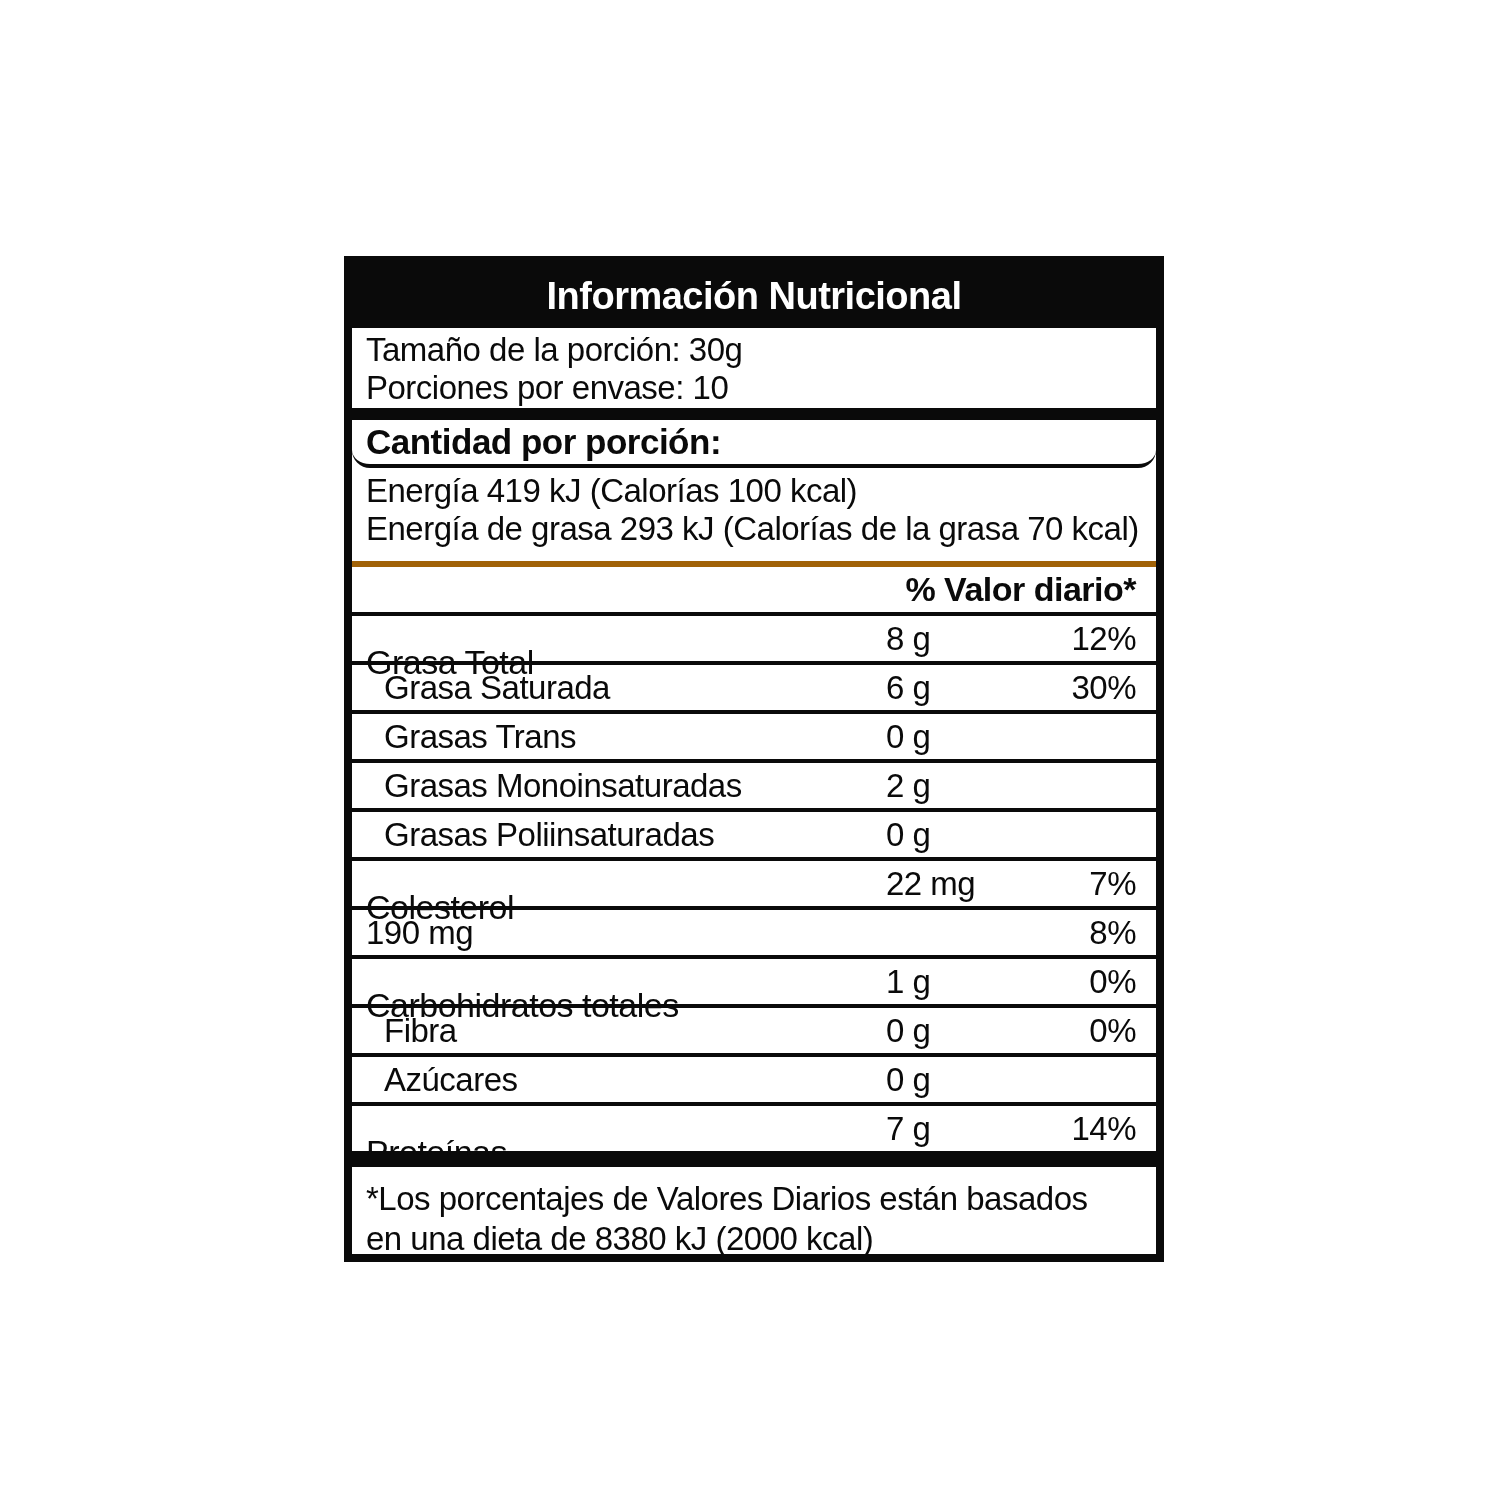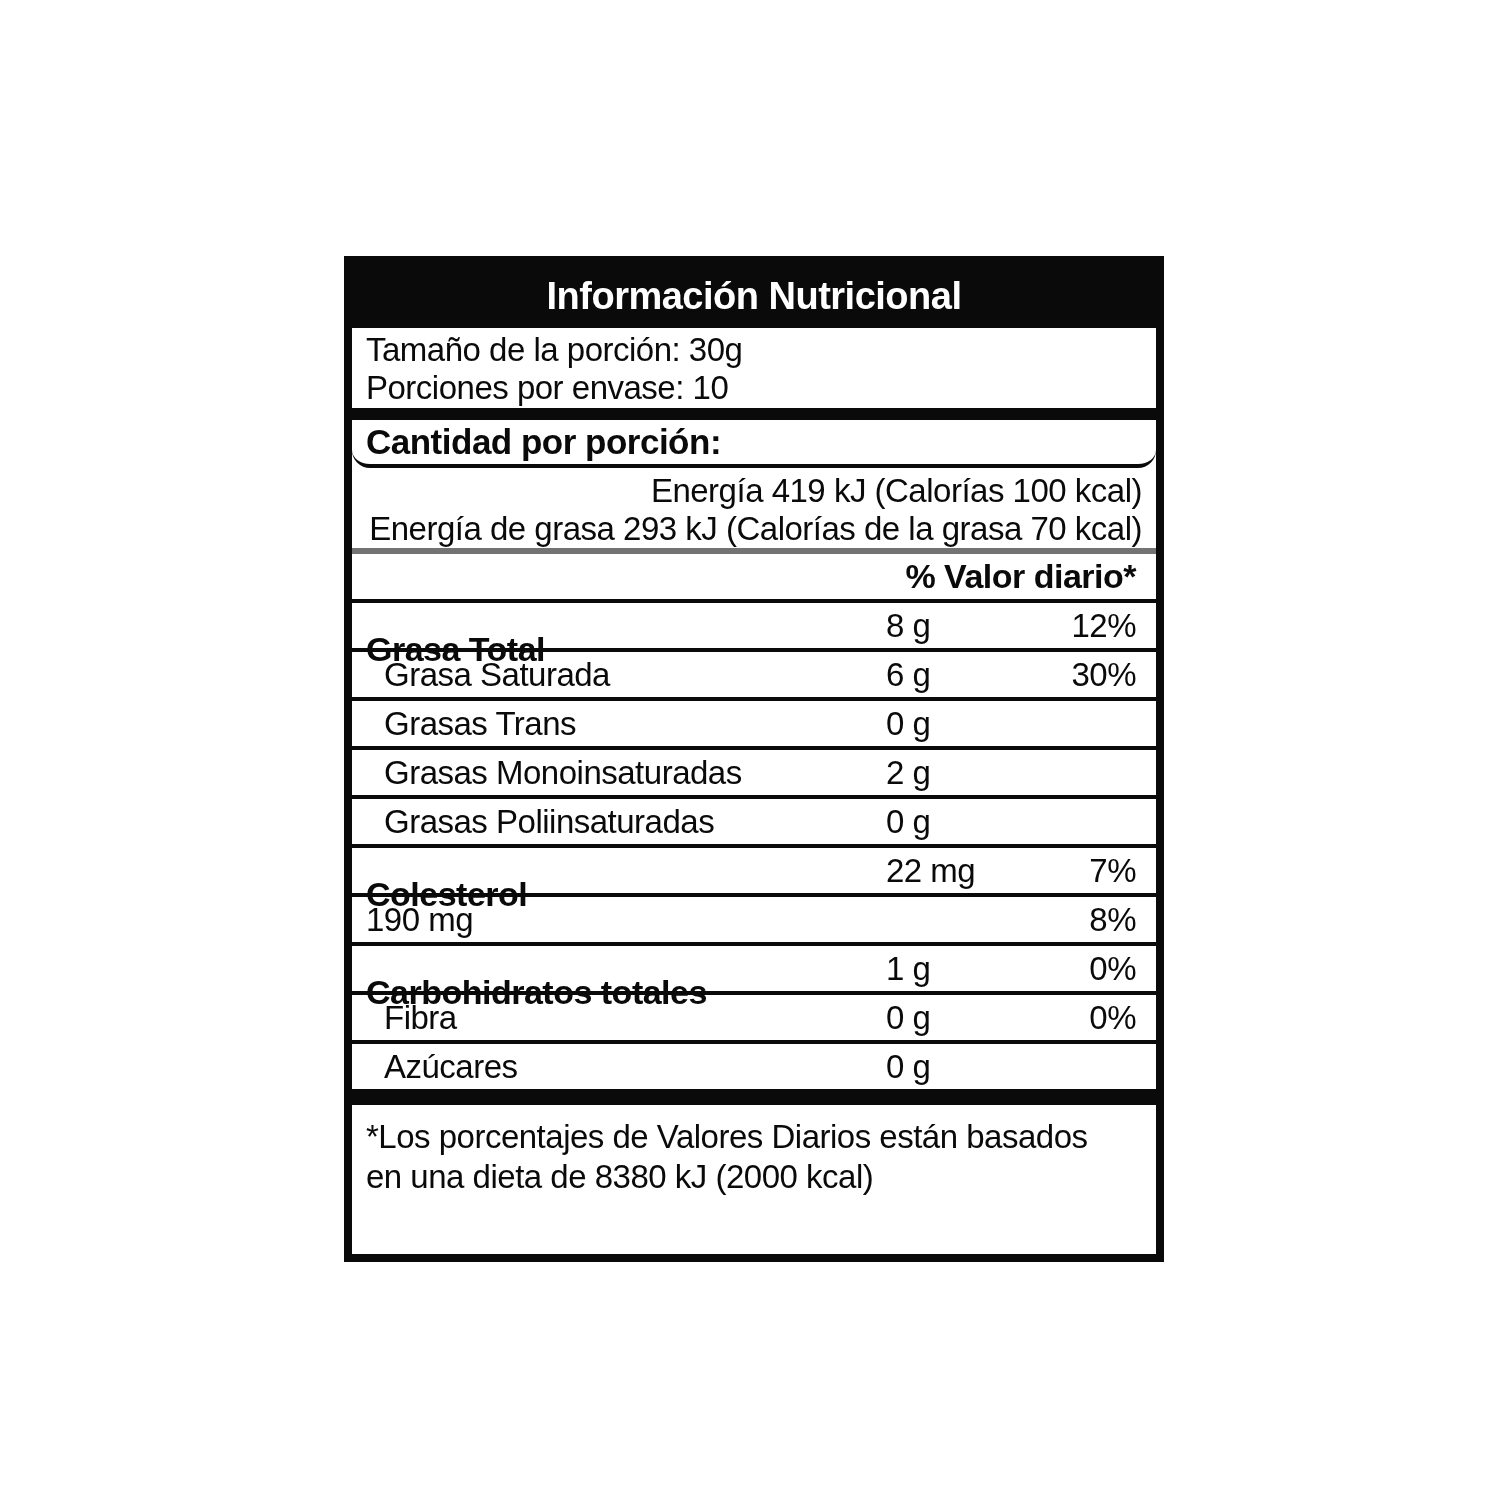--- a/index.html
+++ b/index.html
@@ -56,27 +56,26 @@
     border-bottom: 4px solid #0a0a0a;
     font-weight: bold;
     font-size: 35px;
     display: flex;
     align-items: center;
     padding: 0 14px;
     border-radius: 18px;
   }
   .energy {
     flex: none;
-    height: 86px;
-    box-sizing: border-box;
-    border-bottom: 6px solid #737373;
+    height: 99px;
+    box-sizing: border-box;
+    border-bottom: 6px solid #a16207;
     padding: 4px 14px 0 14px;
     font-size: 33px;
     line-height: 38px;
-    text-align: right;
   }
   .dv-row {
     flex: none;
     height: 49px;
     box-sizing: border-box;
     border-bottom: 4px solid #0a0a0a;
     font-weight: bold;
     font-size: 34px;
     display: flex;
     align-items: center;
@@ -87,21 +86,21 @@
     flex: none;
     height: 49px;
     box-sizing: border-box;
     border-bottom: 4px solid #0a0a0a;
     display: flex;
     align-items: center;
     font-size: 33px;
     padding: 0 20px 0 14px;
   }
   .row .n { flex: 0 0 520px; box-sizing: border-box; }
-  .row.bold .n { font-weight: bold; font-size: 34px; margin-top: 48px; }
+  .row.bold .n { font-weight: normal; font-size: 34px; margin-top: 48px; }
   .row.indent .n { padding-left: 18px; }
   .row .a { flex: 1 1 auto; }
   .row .p { flex: none; width: 140px; text-align: right; font-weight: normal; }
   .foot {
     flex: 1 1 auto;
     box-sizing: border-box;
     padding: 12px 14px 0 14px;
     font-size: 33px;
     line-height: 40px;
   }
@@ -181,20 +180,25 @@
     <span class="a">0 g</span>
     <span class="p">0%</span>
   </div>
 
   <div class="row indent">
     <span class="n">Azúcares</span>
     <span class="a">0 g</span>
     <span class="p"></span>
   </div>
 
+  <div class="row bold">
+    <span class="n">Proteínas</span>
+    <span class="a">7 g</span>
+    <span class="p">14%</span>
+  </div>
 
   <div class="bar"></div>
 
   <div class="foot">
     <div>*Los porcentajes de Valores Diarios están basados</div>
     <div>en una dieta de 8380 kJ (2000 kcal)</div>
   </div>
 
 </div>
 

